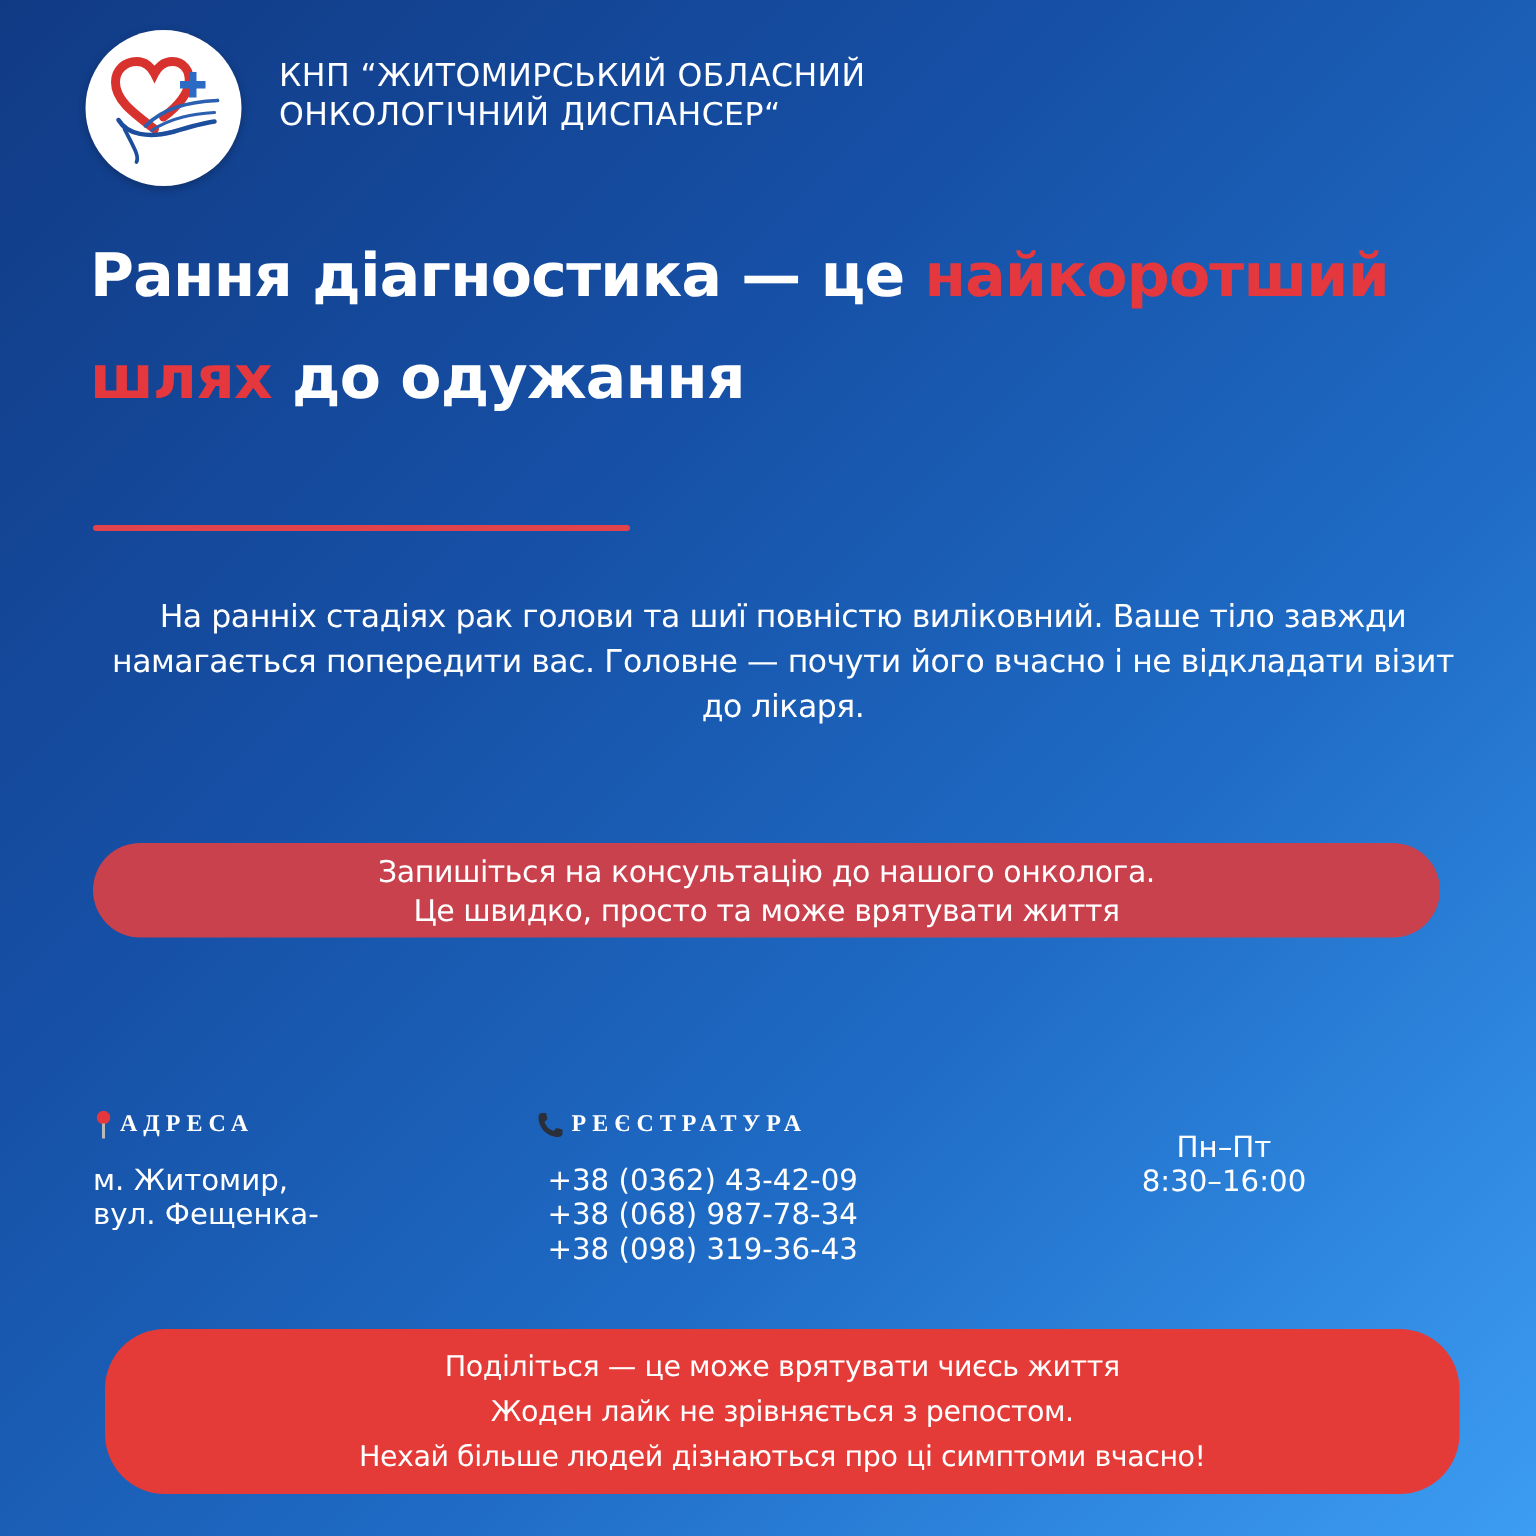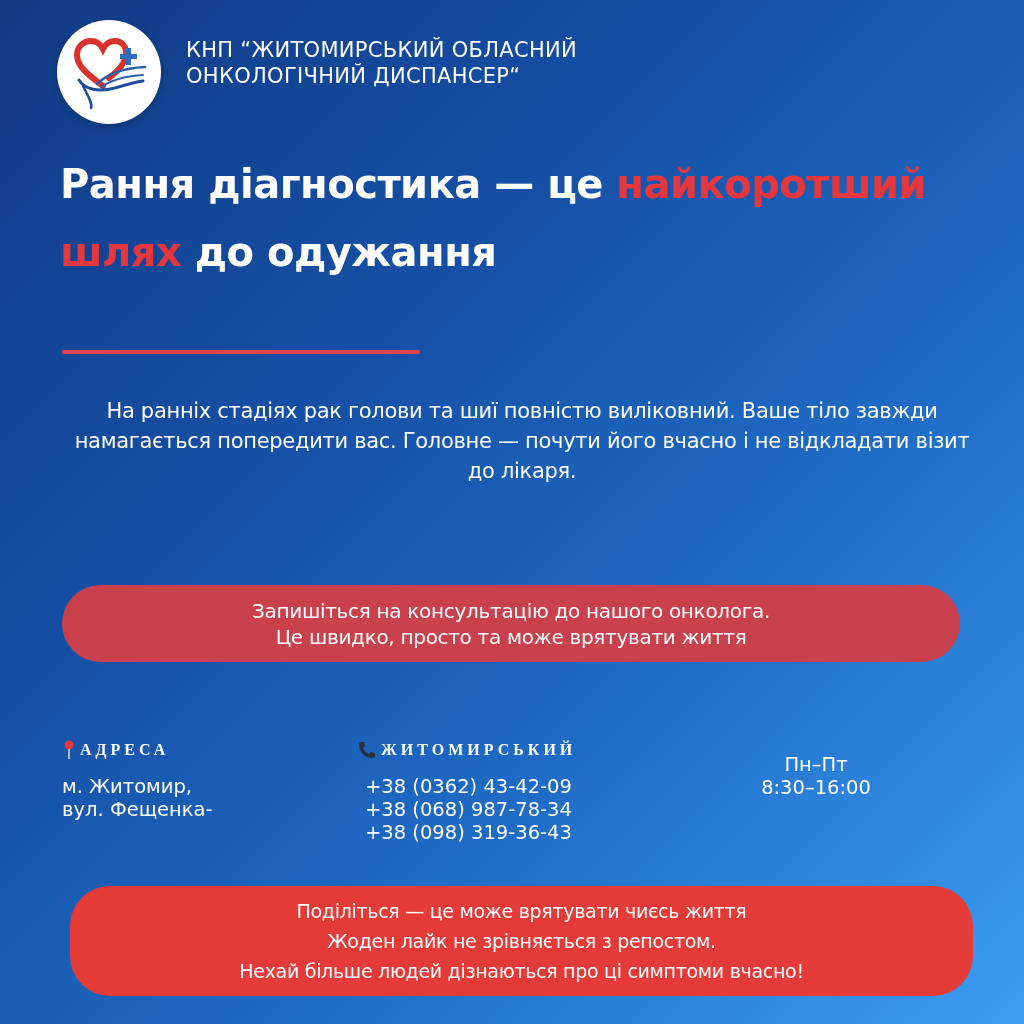--- a/index.html
+++ b/index.html
@@ -51,21 +51,21 @@
     }
     
     .pill {
       position: absolute; left: 62px; width: 898px;
       border-radius: 40px;
       display: flex; flex-direction: column; align-items: center; justify-content: center;
       font-family: "DejaVu Sans", sans-serif;
       color: #ffffff; text-align: center; cursor: pointer;
     }
     .pill-cta {
-      top: 585px; height: 77px;
+      top: 562px; height: 63px;
       background: #C8414C;
       font-size: 20px; line-height: 26px; letter-spacing: -0.3px;
     }
     .pill-share {
       top: 886px; height: 110px; left: 70px; width: 903px;
       background: #E53B38;
       font-size: 19px; line-height: 30px; letter-spacing: -0.3px;
     }
     
     .info-col { position: absolute; top: 739px; }
@@ -137,21 +137,21 @@
     </div>
   </div>
 
   <div class="info-col col-phone">
     <div class="label">
       <span class="icon">
         <svg width="20" height="20" viewBox="0 0 20 20">
           <path d="M4 2 C3 2 2 3 2 5 C2 12 8 18 15 18 C17 18 18 17 18 16 L18 13 L14 12 L12 14 C9 13 7 11 6 8 L8 6 L7 2 Z" fill="#2A2F3A"></path>
         </svg>
       </span>
-      <span>ЖИТОМИРСЬКИЙ</span>
+      <span>РЕЄСТРАТУРА</span>
     </div>
     <div class="lines">
       <a class="phone-line">+38 (0362) 43-42-09</a>
       <a class="phone-line">+38 (068) 987-78-34</a>
       <a class="phone-line">+38 (098) 319-36-43</a>
     </div>
   </div>
 
   <div class="info-col col-hours">
     <div class="lines">

